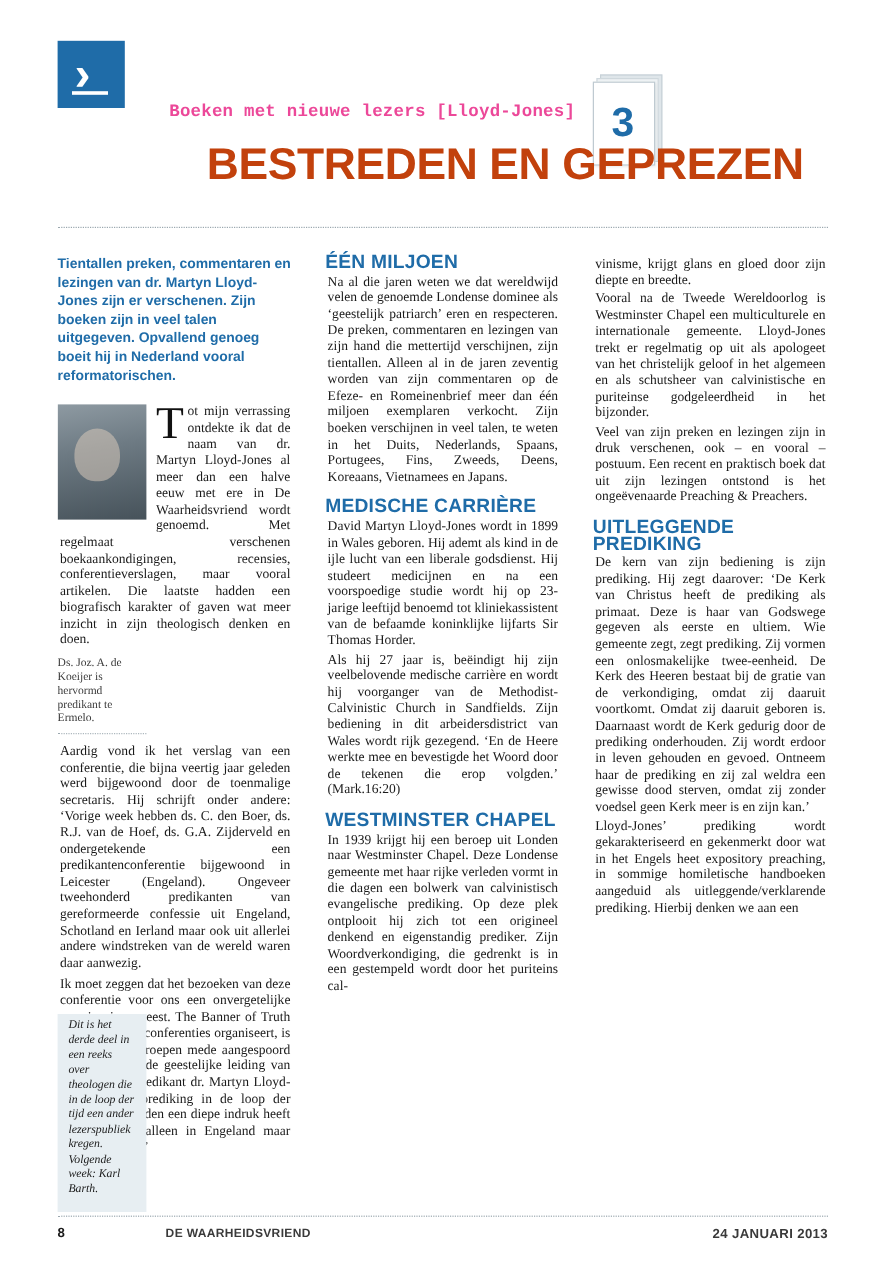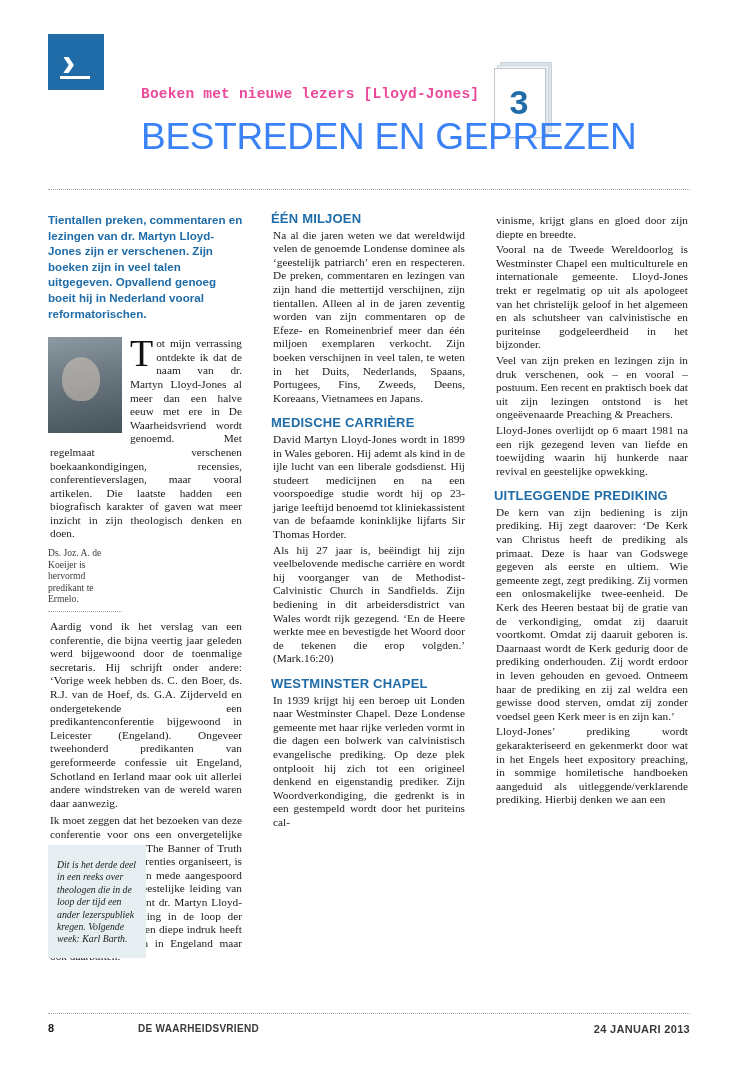--- a/index.html
+++ b/index.html
@@ -112,25 +112,25 @@
     font-family: "Liberation Sans", sans-serif;
     font-size: 34px;
     font-weight: bold;
     color: #1f6ca8;
   }
   .headline {
     position: absolute;
     left: 93px;
     top: 82px;
     width: 560px;
-    text-align: left;
+    text-align: center;
     font-family: "Liberation Sans", sans-serif;
     font-size: 37px;
-    font-weight: normal;
-    color: #3b82f6;
+    font-weight: bold;
+    color: #c2410c;
     letter-spacing: -0.3px;
   }
   .rule-top {
     position: absolute;
     left: 48px;
     top: 189px;
     width: 642px;
     border-top: 1px dotted #9aa7ae;
   }
 
@@ -154,21 +154,21 @@
     color: #1f6ca8;
     font-size: 11.6px;
     line-height: 15.6px;
     text-align: left;
     margin-bottom: 14px;
   }
 
   .subhead {
     font-family: "Liberation Sans", sans-serif;
     font-weight: bold;
-    font-size: 13px;
+    font-size: 16px;
     color: #1f6ca8;
     letter-spacing: 0.2px;
     margin-bottom: 3px;
     text-align: left;
   }
   .subhead.spaced { margin-top: 11px; }
 
   p { margin: 2px; }
   p + p { text-indent: 0; }
 
@@ -220,23 +220,23 @@
   .body-after-photo {
     clear: both;
     padding-top: 6px;
   }
 
   
   .sidebar-box {
     position: absolute;
     left: 48px;
     top: 845px;
-    width: 98px;
+    width: 74px;
     background: #e7eef2;
-    padding: 14px 9px 12px 9px;
+    padding: 4px 9px 12px 9px;
     box-sizing: border-box;
     font-style: italic;
     font-size: 9.8px;
     line-height: 12.4px;
     color: #1a1a1a;
     text-align: left;
   }
 
   
   .col1-lower {
@@ -334,21 +334,20 @@
     <p>Als hij 27 jaar is, beëindigt hij zijn veelbelovende medische carrière en wordt hij voorganger van de Methodist-Calvinistic Church in Sandfields. Zijn bediening in dit arbeidersdistrict van Wales wordt rijk gezegend. ‘En de Heere werkte mee en bevestigde het Woord door de tekenen die erop volgden.’ (Mark.16:20)</p>
 
     <div class="subhead spaced">WESTMINSTER CHAPEL</div>
     <p>In 1939 krijgt hij een beroep uit Londen naar Westminster Chapel. Deze Londense gemeente met haar rijke verleden vormt in die dagen een bolwerk van calvinistisch evangelische prediking. Op deze plek ontplooit hij zich tot een origineel denkend en eigenstandig prediker. Zijn Woordverkondiging, die gedrenkt is in een gestempeld wordt door het puriteins cal-</p>
   </div>
 
   <div class="col" id="col3">
     <p>vinisme, krijgt glans en gloed door zijn diepte en breedte.</p>
     <p>Vooral na de Tweede Wereldoorlog is Westminster Chapel een multiculturele en internationale gemeente. Lloyd-Jones trekt er regelmatig op uit als apologeet van het christelijk geloof in het algemeen en als schutsheer van calvinistische en puriteinse godgeleerdheid in het bijzonder.</p>
     <p>Veel van zijn preken en lezingen zijn in druk verschenen, ook – en vooral – postuum. Een recent en praktisch boek dat uit zijn lezingen ontstond is het ongeëvenaarde Preaching &amp; Preachers.</p>
-    <p>Lloyd-Jones overlijdt op 6 maart 1981 na een rijk gezegend leven van liefde en toewijding waarin hij hunkerde naar revival en geestelijke opwekking.</p>
 
     <div class="subhead spaced">UITLEGGENDE PREDIKING</div>
     <p>De kern van zijn bediening is zijn prediking. Hij zegt daarover: ‘De Kerk van Christus heeft de prediking als primaat. Deze is haar van Godswege gegeven als eerste en ultiem. Wie gemeente zegt, zegt prediking. Zij vormen een onlosmakelijke twee-eenheid. De Kerk des Heeren bestaat bij de gratie van de verkondiging, omdat zij daaruit voortkomt. Omdat zij daaruit geboren is. Daarnaast wordt de Kerk gedurig door de prediking onderhouden. Zij wordt erdoor in leven gehouden en gevoed. Ontneem haar de prediking en zij zal weldra een gewisse dood sterven, omdat zij zonder voedsel geen Kerk meer is en zijn kan.’</p>
     <p>Lloyd-Jones’ prediking wordt gekarakteriseerd en gekenmerkt door wat in het Engels heet expository preaching, in sommige homiletische handboeken aangeduid als uitleggende/verklarende prediking. Hierbij denken we aan een</p>
   </div>
 
   <div class="rule-bottom"></div>
 
   <div class="footer">
     <div class="pagenum">8</div>

